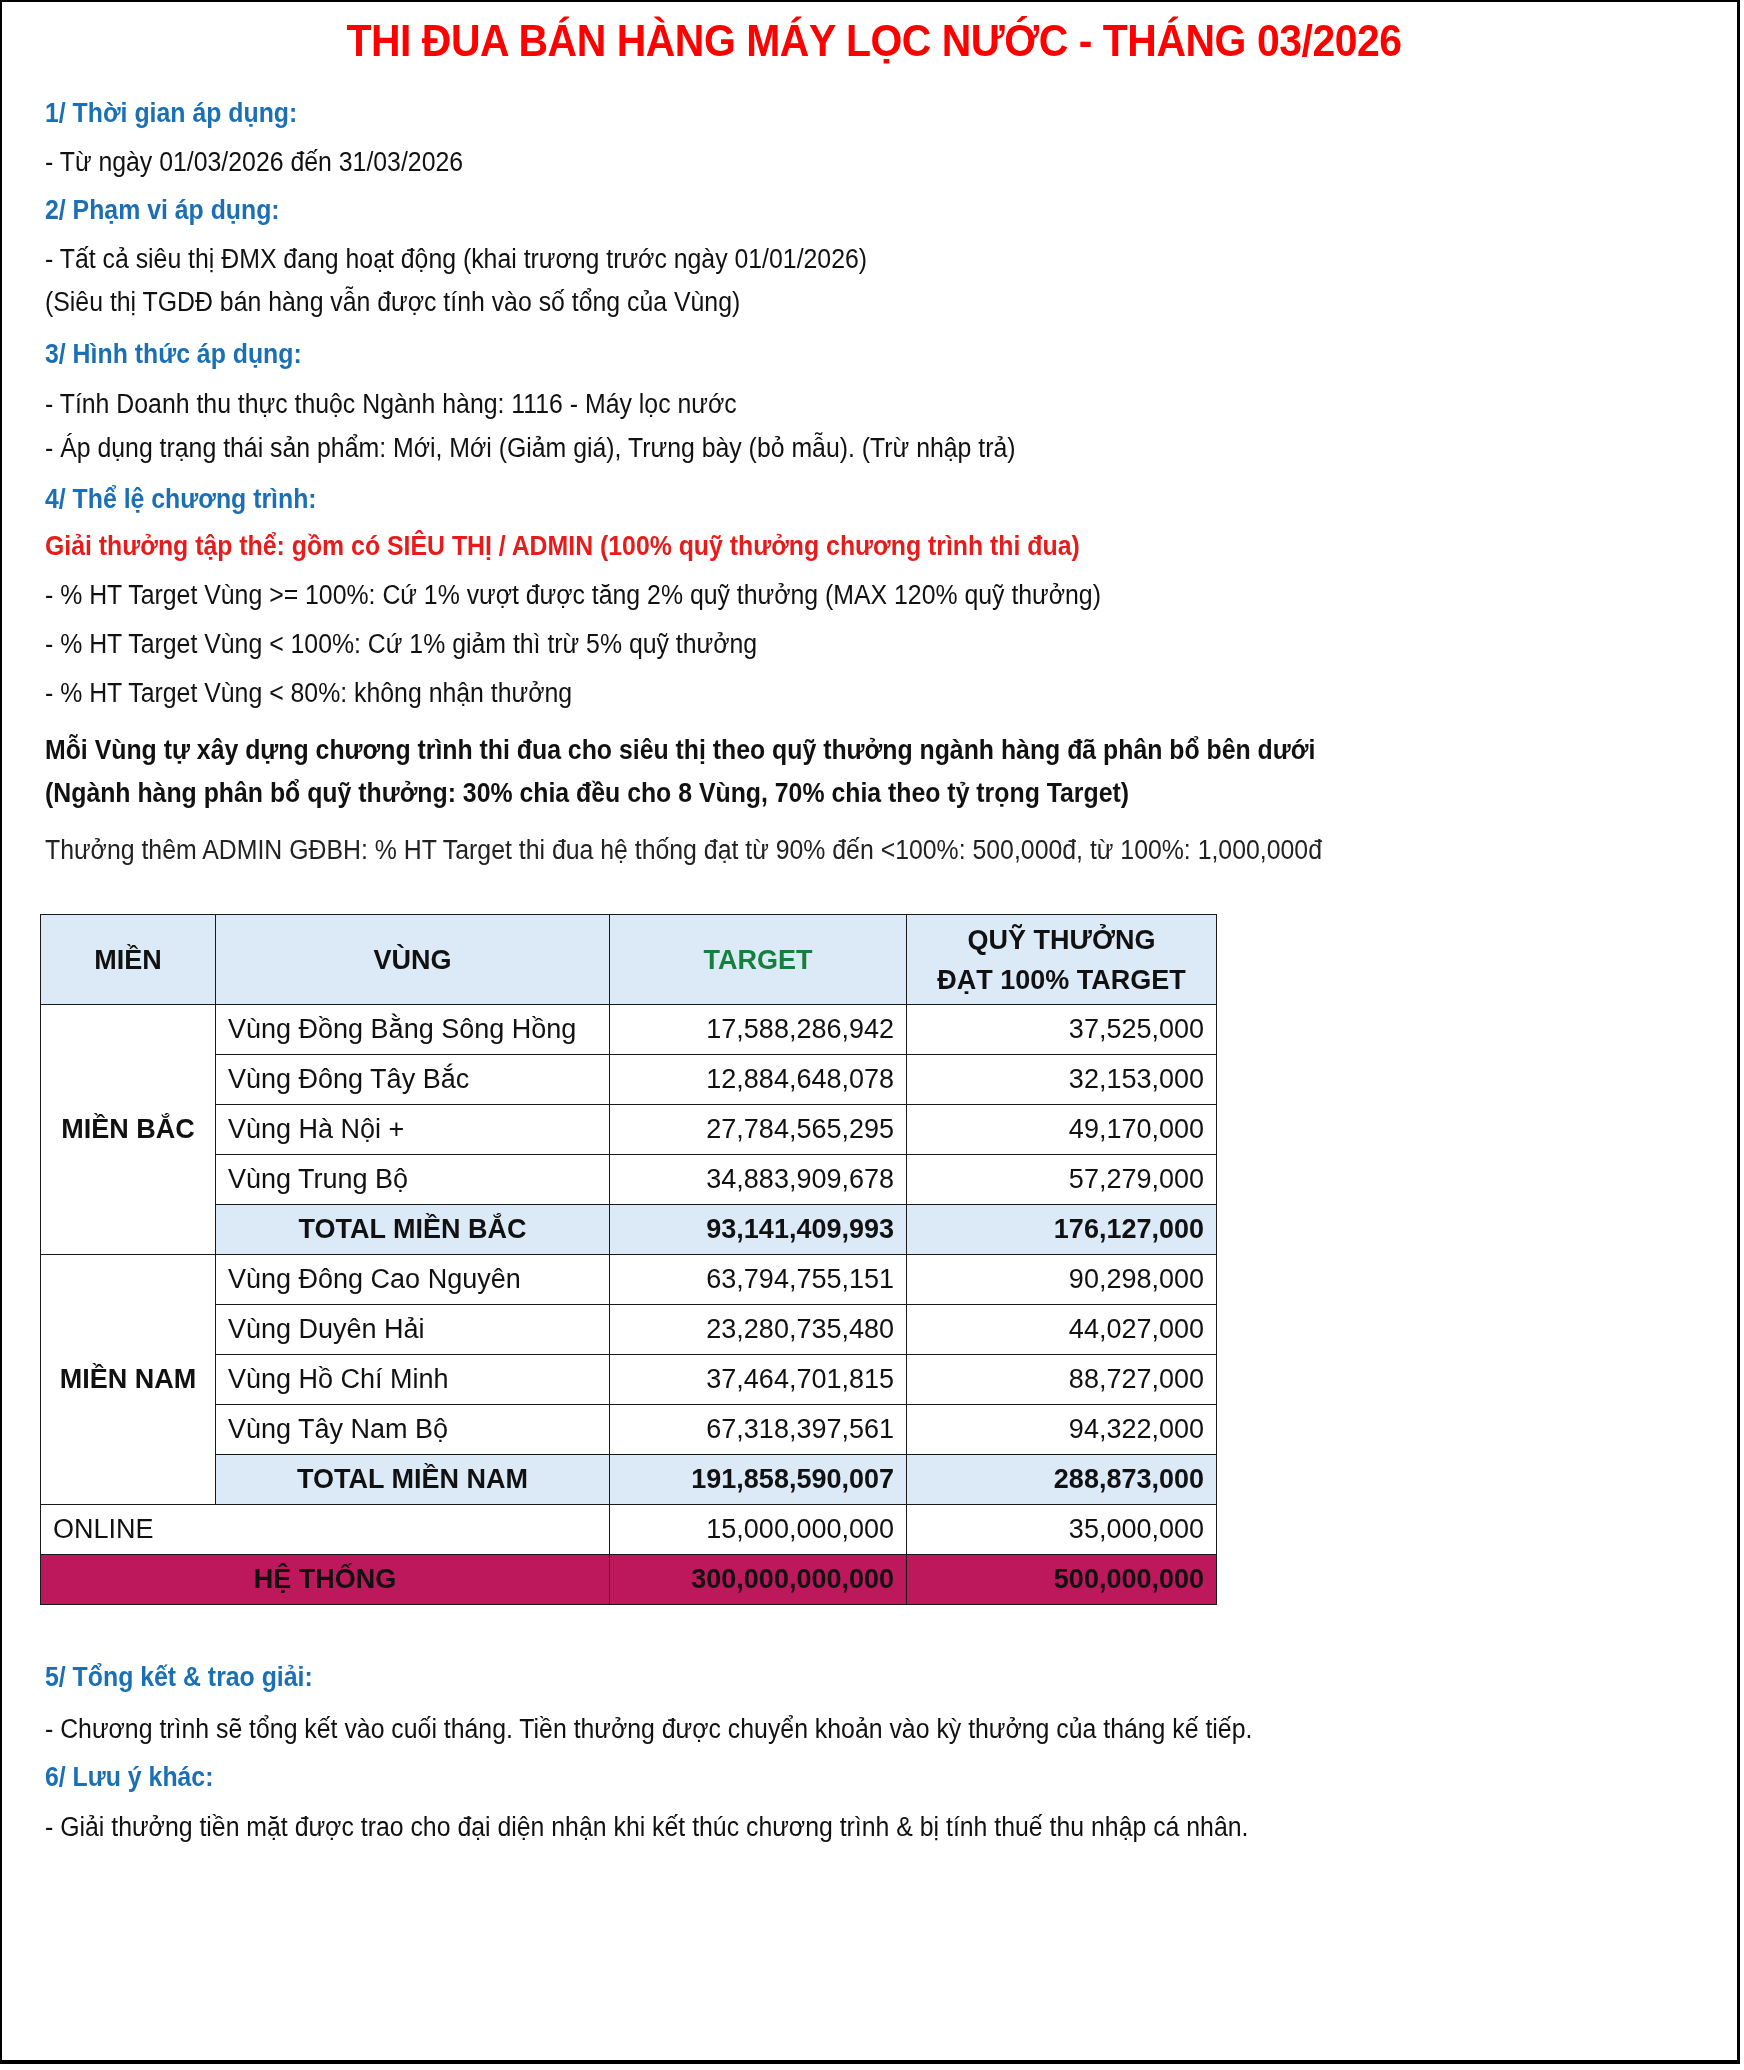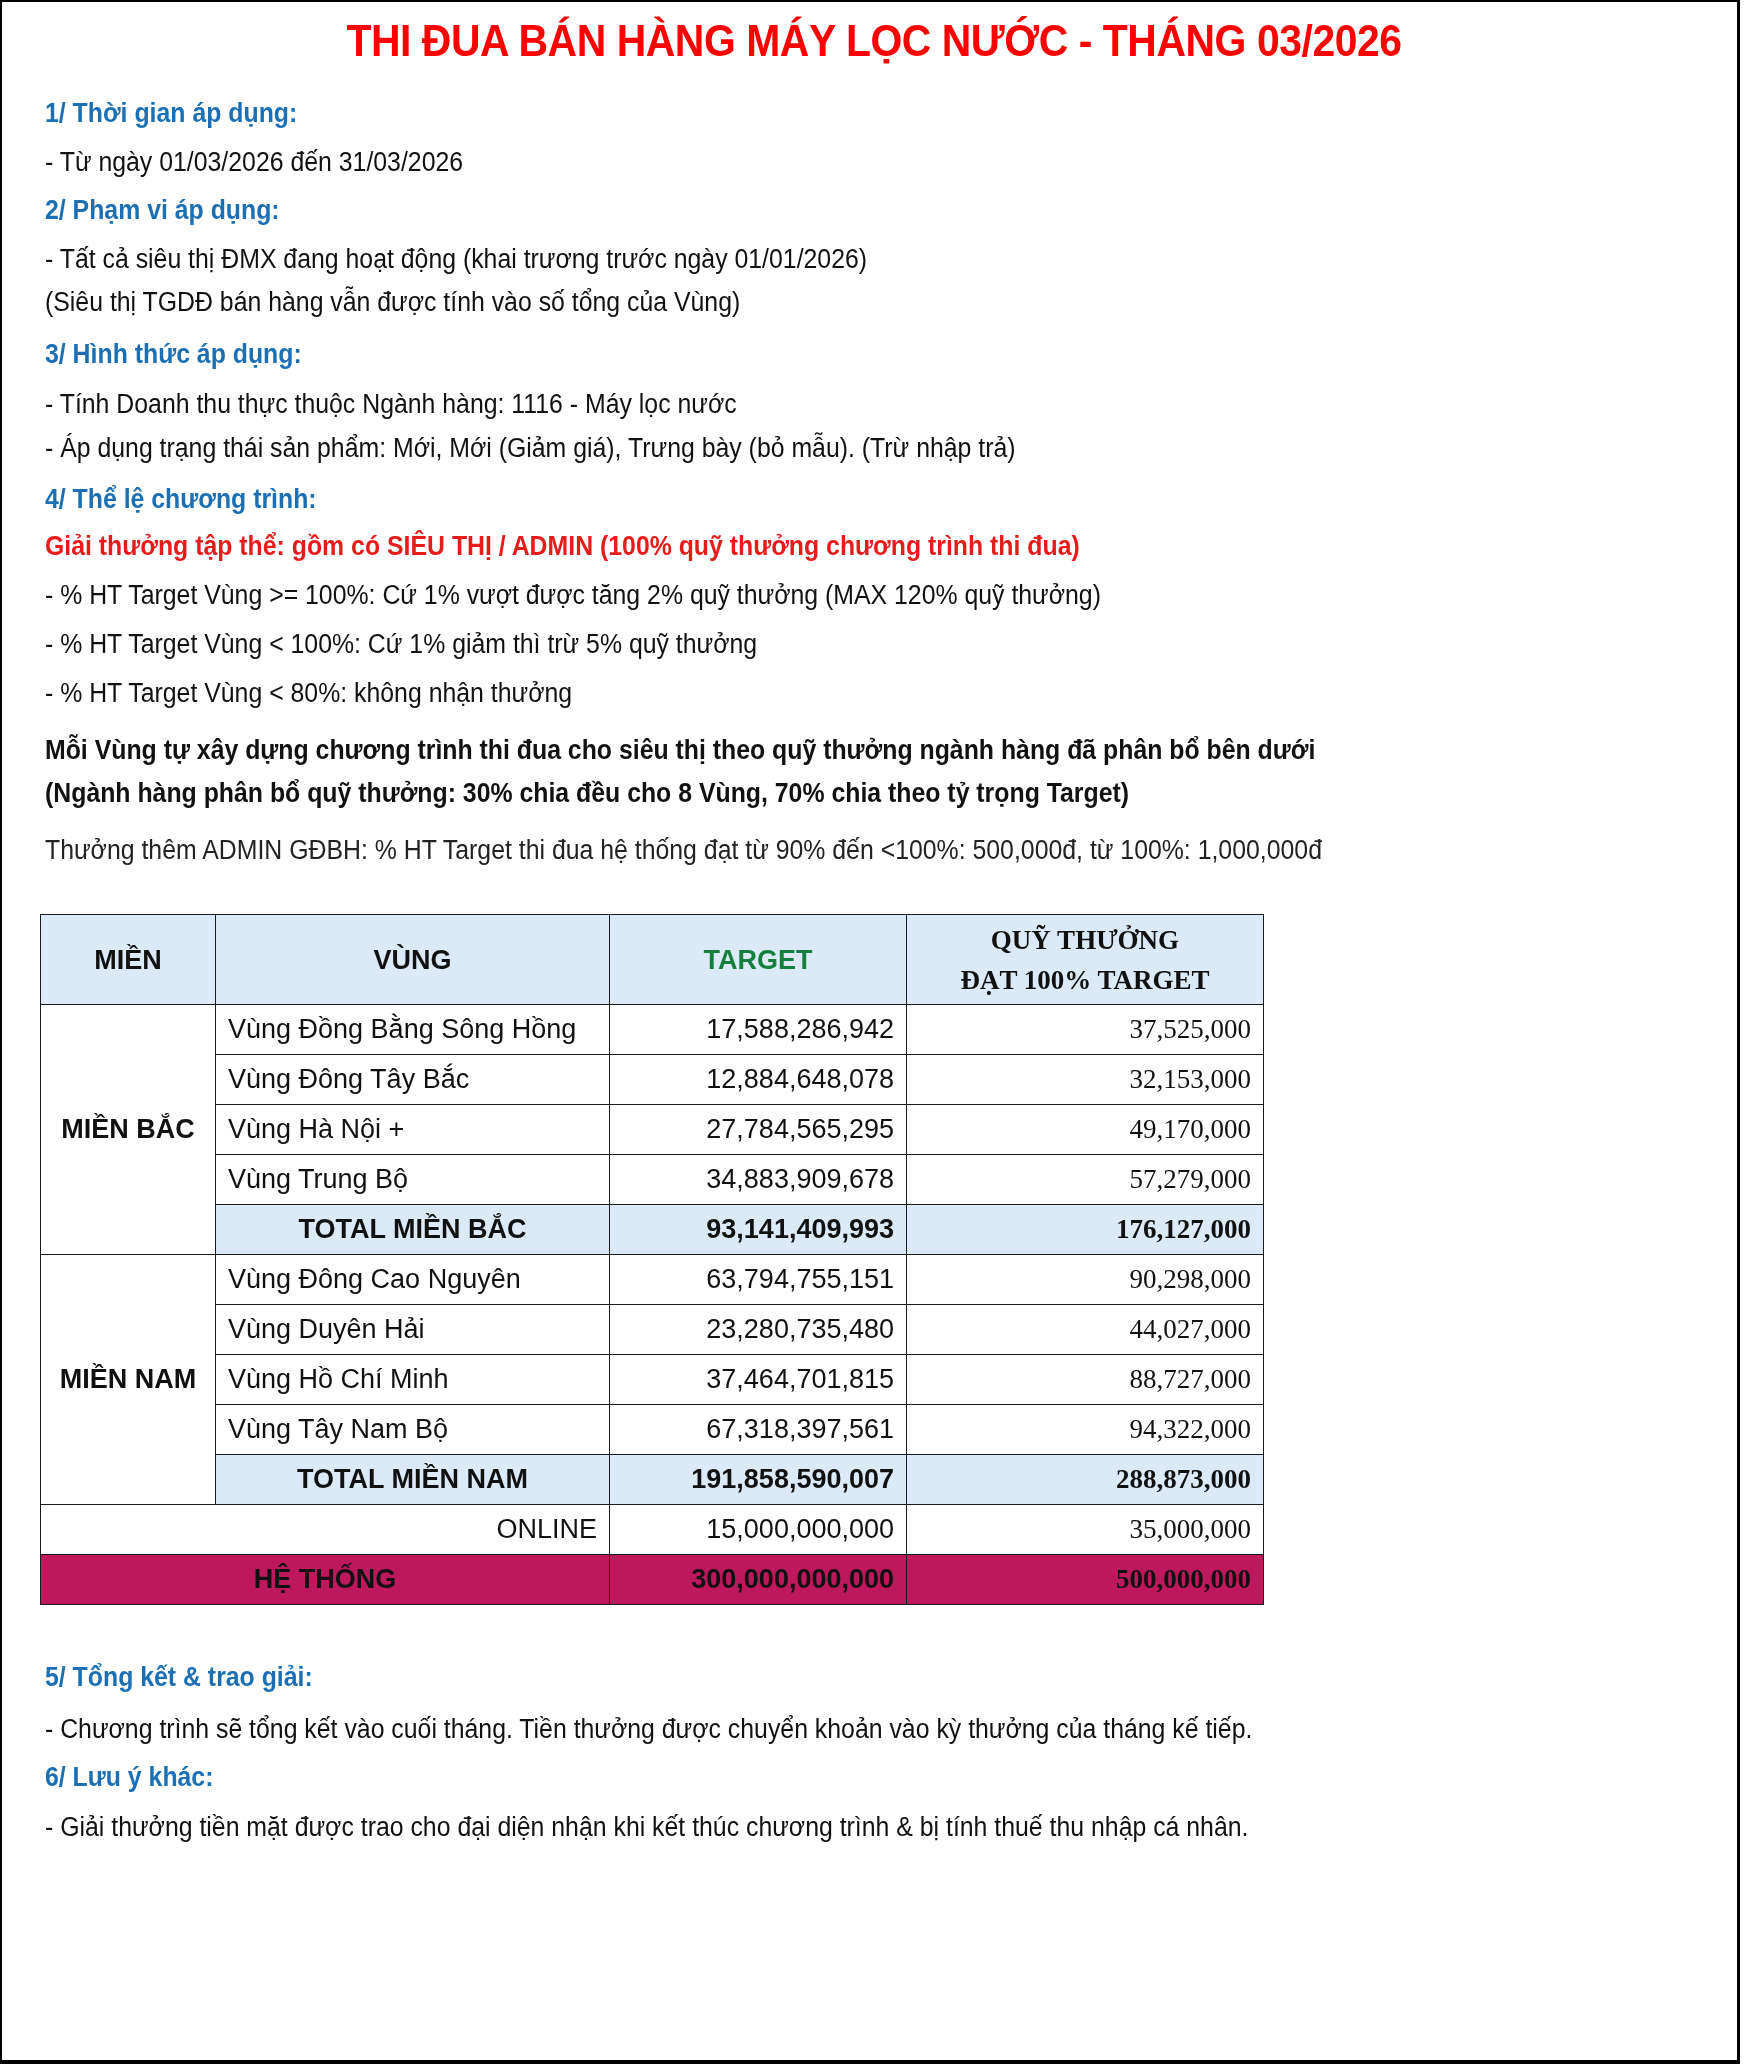--- a/index.html
+++ b/index.html
@@ -29,27 +29,27 @@
     position: absolute; left: 38px; top: 912px; border-collapse: collapse;
     font-family: "Liberation Sans", sans-serif; font-size: 27px; color: #111;
   }
   table.grid td, table.grid th {
     border: 1.5px solid #1a1a1a; padding: 0 12px; height: 50px; box-sizing: border-box;
   }
   table.grid th { background: #dce9f7; font-weight: bold; height: 90px; line-height: 40px; }
   .c1 { width: 175px; text-align: center; font-weight: bold; }
   .c2 { width: 394px; text-align: left; white-space: nowrap; overflow: hidden; max-width: 394px; }
   .c3 { width: 297px; text-align: right; }
-  .c4 { width: 357px; text-align: right; font-family: Liberation Serif, serif; }
+  .c4 { width: 310px; text-align: right; }
   .th-target { color: #15803d; }
   tr.total td { background: #dce9f7; font-weight: bold; margin-top: 36px; }
   tr.total td.c2 { text-align: center; }
   tr.sys td { background: #be185d; font-weight: bold; }
   tr.sys td.lbl { text-align: center; }
-  td.online-lbl { text-align: right; padding-left: 192px; }
+  td.online-lbl { text-align: left; padding-left: 192px; }
 </style>
 </head>
 <body>
 
 <div class="page">
 
   <div class="title">THI ĐUA BÁN HÀNG MÁY LỌC NƯỚC - THÁNG 03/2026</div>
 
   <div class="line h" style="top:96px">1/ Thời gian áp dụng:</div>
   <div class="line" style="top:145px">- Từ ngày 01/03/2026 đến 31/03/2026</div>

